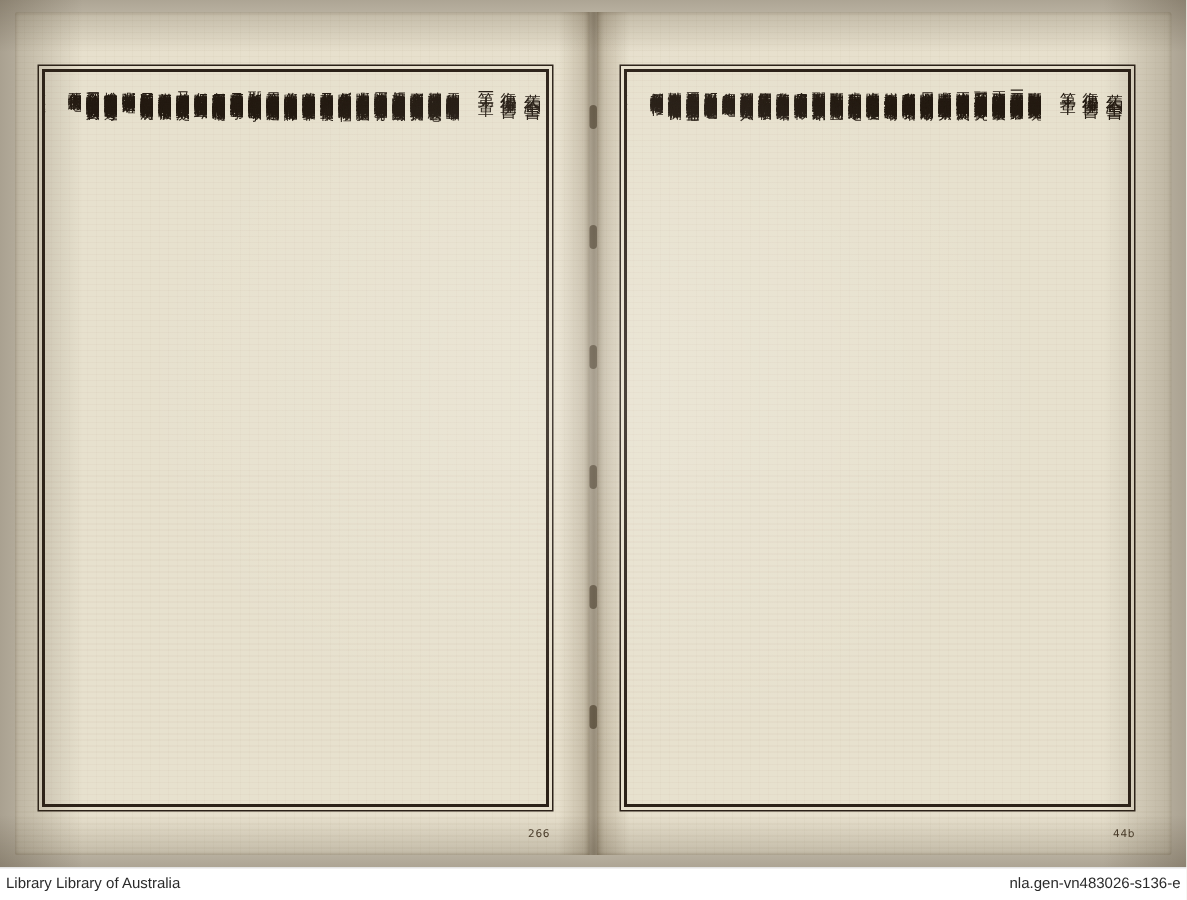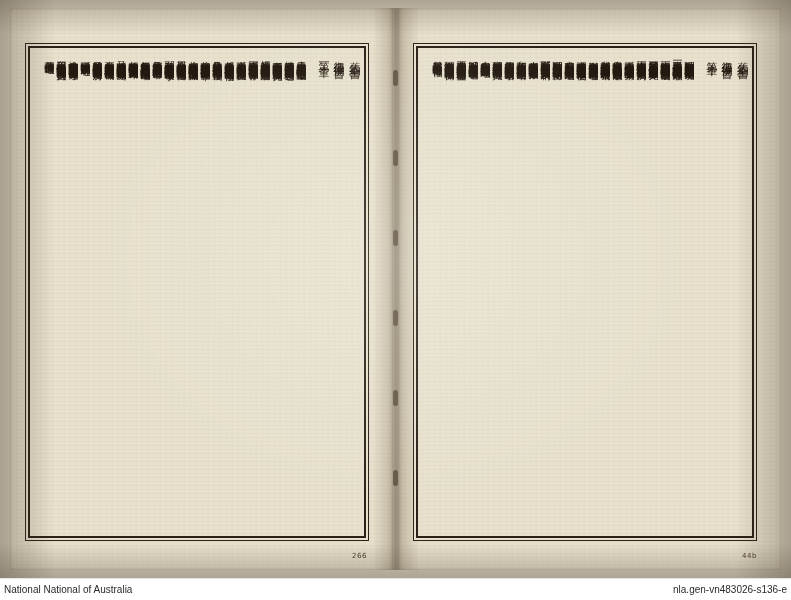--- a/index.html
+++ b/index.html
@@ -277,15 +277,15 @@
       <div class="col pagenum">二百五十六</div>
     </div>
   </div>
 
   <div class="folio" id="folio-left">266</div>
   <div class="folio" id="folio-right">44b</div>
 
 </div>
 
 <div id="caption">
-  <span class="lib">National National of Australia</span>
+  <span class="lib">Library Library of Australia</span>
   <span class="nla">nla.gen-vn483026-s136-e</span>
 </div>
 
 </body></html>

